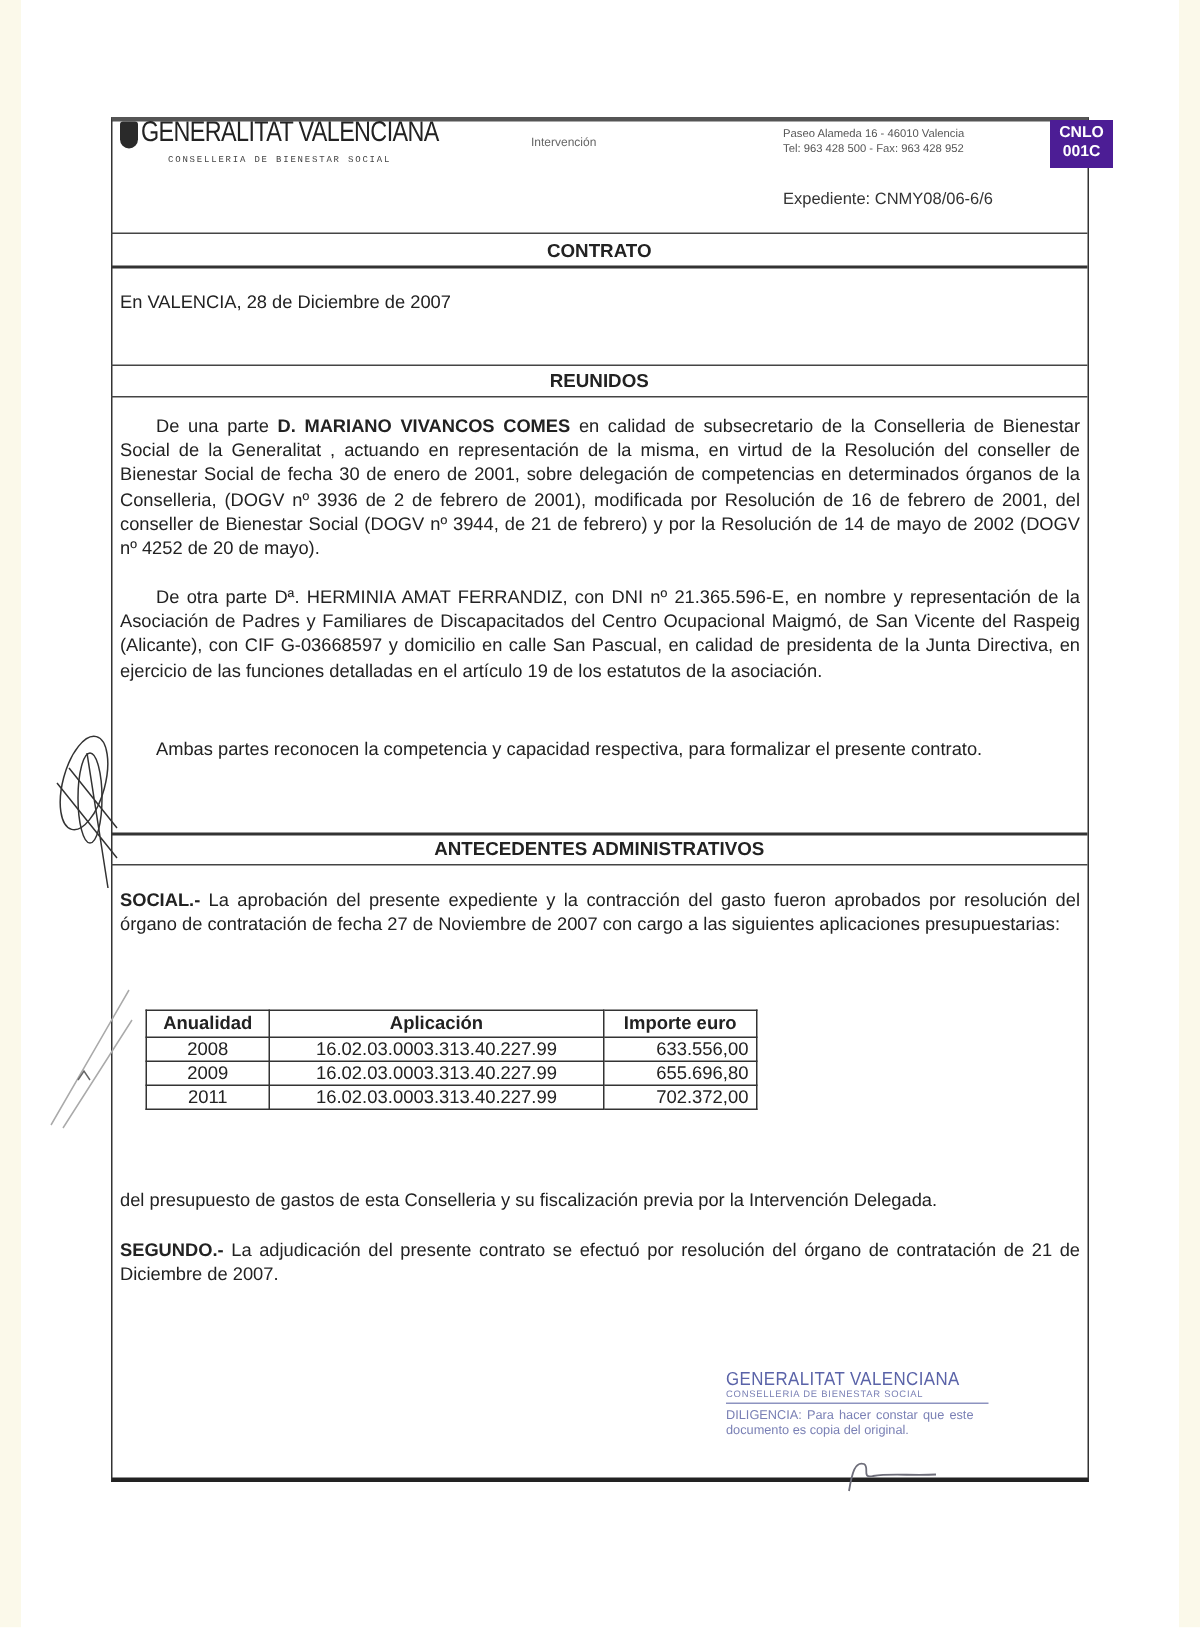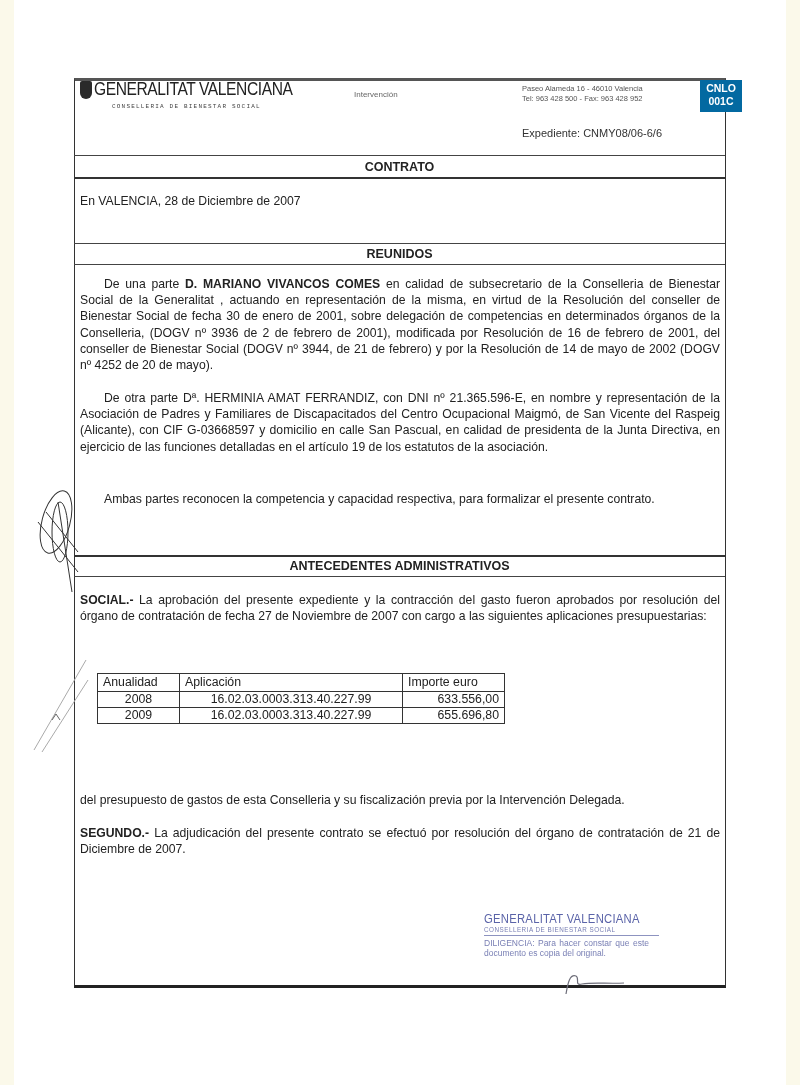--- a/index.html
+++ b/index.html
@@ -15,37 +15,37 @@
     position:absolute; left:74px; top:78px; width:650px; height:904px;
     border-left:1px solid #333; border-right:1px solid #333; border-bottom:3px solid #222; border-top:3px solid #555;
   }
 
   .hdr-logo { position:absolute; left:78px; top:78px; height:40px; width:260px; }
   .hdr-logo .shield { position:absolute; left:2px; top:3px; width:12px; height:18px; background:#2a2a2a; border-radius:2px 2px 6px 6px; }
   .hdr-logo .title { position:absolute; left:16px; top:0px; font-family:"Liberation Sans Narrow","Liberation Sans",sans-serif; font-size:19px; letter-spacing:-0.5px; transform:scaleX(0.82); transform-origin:left; color:#222; white-space:nowrap;}
   .hdr-logo .sub { position:absolute; left:34px; top:25px; font-family:"Liberation Mono", monospace; font-size:6px; letter-spacing:1.2px; color:#444; white-space:nowrap;}
   .subsec { position:absolute; left:354px; top:90px; font-size:8px; color:#666; }
   .addr { position:absolute; left:522px; top:84px; font-size:7.5px; line-height:10px; color:#555; }
-  .code-badge { position:absolute; left:700px; top:80px; width:42px; height:30px; background:#0369a1; color:#fff; font-size:10.5px; font-weight:bold; line-height:13px; text-align:center; padding-top:2px; }
+  .code-badge { position:absolute; left:700px; top:80px; width:42px; height:30px; background:#4c1d95; color:#fff; font-size:10.5px; font-weight:bold; line-height:13px; text-align:center; padding-top:2px; }
   .expediente { position:absolute; left:522px; top:127px; font-size:11px; color:#333; }
 
   .hline { position:absolute; left:74px; width:651px; height:1px; background:#444; }
   .hline.thick { height:2px; background:#333; }
 
   .sec-title { position:absolute; left:74px; width:651px; text-align:center; font-weight:bold; font-size:12.5px; color:#222; }
 
   .para { position:absolute; left:80px; width:640px; font-size:12.2px; line-height:16.2px; text-align:justify; color:#222; }
   .para .ind { display:inline-block; width:24px; }
   .para b { font-weight:bold; }
 
   table.budget {
     position:absolute; left:97px; top:673px; border-collapse:collapse; font-size:12.3px; color:#222;
   }
   table.budget th, table.budget td { border:1px solid #333; padding:0 5px; height:15px; line-height:15px; }
-  table.budget th { font-weight:normal; text-align:left; height:17px; }
+  table.budget th { font-weight:bold; text-align:center; height:17px; }
   table.budget td.c { text-align:center; }
   table.budget td.r { text-align:right; }
   table.budget col.c1 { width:82px; } table.budget col.c2 { width:223px; } table.budget col.c3 { width:102px; }
 
   .stamp { position:absolute; left:484px; top:912px; width:175px; }
   .stamp .st-title { font-size:12.5px; color:#5a63a8; letter-spacing:0.3px; white-space:nowrap; transform:scaleX(0.9); transform-origin:left; }
   .stamp .st-sub { font-size:6.3px; color:#7a80b5; letter-spacing:0.5px; border-bottom:1px solid #8d93c0; padding-bottom:2px; white-space:nowrap; }
   .stamp .st-text { font-size:8.5px; line-height:9.5px; color:#7a80b5; margin-top:3px; text-align:justify; width:165px; }
   .sig-line { position:absolute; }
 </style>
@@ -111,20 +111,25 @@
     <tr>
       <td class="c">2008</td>
       <td class="c">16.02.03.0003.313.40.227.99</td>
       <td class="r">633.556,00</td>
     </tr>
     <tr>
       <td class="c">2009</td>
       <td class="c">16.02.03.0003.313.40.227.99</td>
       <td class="r">655.696,80</td>
     </tr>
+    <tr>
+      <td class="c">2011</td>
+      <td class="c">16.02.03.0003.313.40.227.99</td>
+      <td class="r">702.372,00</td>
+    </tr>
   </tbody>
 </table>
 
 <div class="para" style="top:792px;">del presupuesto de gastos de esta Conselleria y su fiscalización previa por la Intervención Delegada.</div>
 
 <div class="para" style="top:825px;"><b>SEGUNDO.-</b><span> La adjudicación del presente contrato se efectuó por resolución del órgano de contratación de 21 de Diciembre de 2007.</span></div>
 
 <div class="stamp">
   <div class="st-title">GENERALITAT VALENCIANA</div>
   <div class="st-sub">CONSELLERIA DE BIENESTAR SOCIAL</div>

